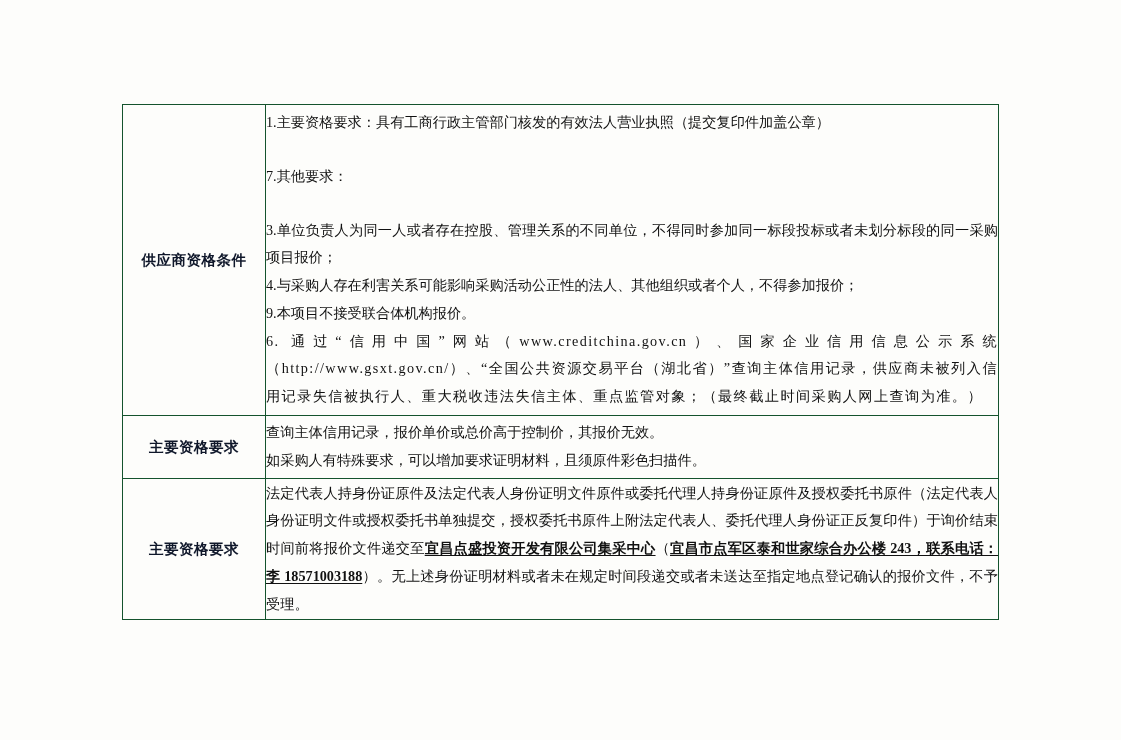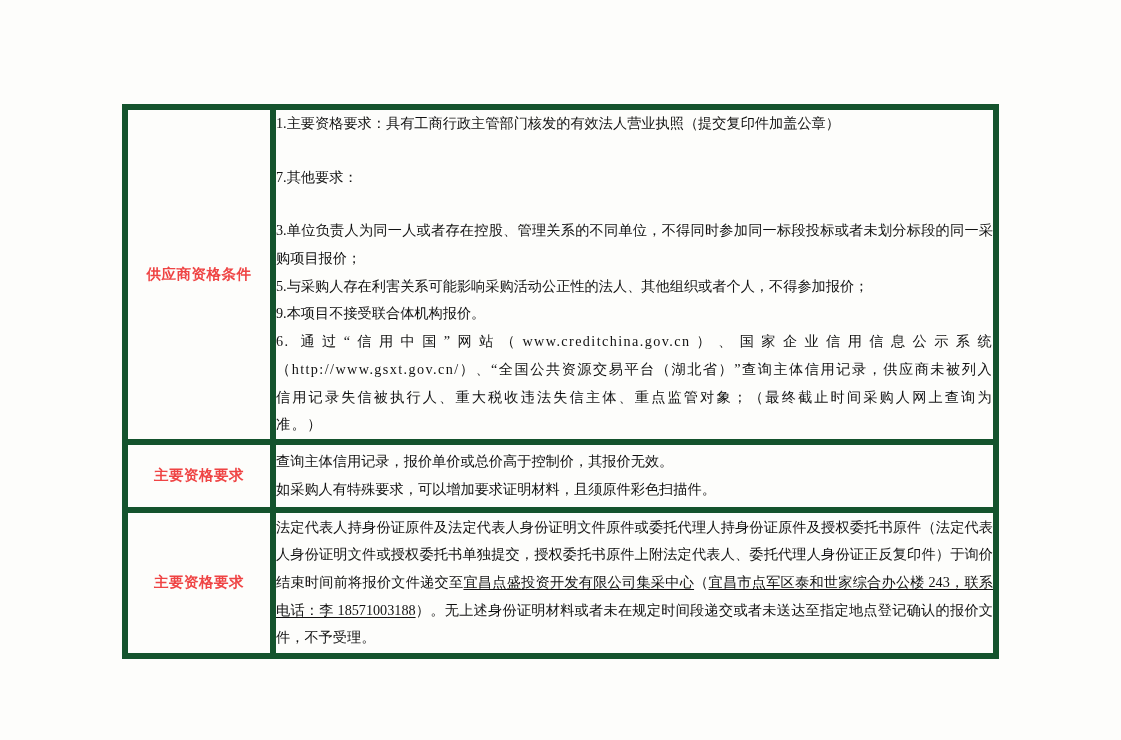--- a/index.html
+++ b/index.html
@@ -25,50 +25,51 @@
   }
   .doc-table {
     position: absolute;
     left: 122px;
     top: 104px;
     width: 877px;
     border-collapse: collapse;
     table-layout: fixed;
   }
   .doc-table td {
-    border: 6px solid #14532d;
+    border: 1px solid #14532d;
     vertical-align: middle;
     padding: 0;
   }
   .label-cell {
     width: 142px;
     text-align: center;
     font-size: 14.5px;
     font-weight: bold;
     letter-spacing: 0.5px;
     font-family: "Liberation Serif", "DejaVu Serif", serif;
-    color: #ef4444;
+    color: #0f172a;
     padding: 4px 6px;
   }
   .content-cell {
     padding: 10px 12px 10px 14px;
     font-size: 14.2px;
     line-height: 1.95;
     color: #111;
   }
   .content-cell p {
     margin: 0;
   }
   .row-gap-md { height: 26px; }
   .spaced {
     letter-spacing: 1.4px;
   }
   .u {
     text-decoration: underline;
     text-underline-offset: 2px;
+    font-weight: bold;
   }
   .cell-r1 { height: 310px; vertical-align: top; }
   .cell-r2 { height: 62px; vertical-align: middle; }
   .cell-r3 { height: 140px; vertical-align: top; }
   .p-first { margin-top: 2px; }
   .justify {
     text-align: justify;
     text-justify: inter-ideograph;
   }
 </style>
@@ -83,21 +84,21 @@
       <tr>
         <td class="label-cell">
           <span>供应商资格条件</span>
         </td>
         <td class="content-cell cell-r1">
           <p class="p-first justify">1.主要资格要求：具有工商行政主管部门核发的有效法人营业执照（提交复印件加盖公章）</p>
           <div class="row-gap-md"></div>
           <p class="justify">7.其他要求：</p>
           <div class="row-gap-md"></div>
           <p class="justify">3.单位负责人为同一人或者存在控股、管理关系的不同单位，不得同时参加同一标段投标或者未划分标段的同一采购项目报价；</p>
-          <p class="justify">5.与采购人存在利害关系可能影响采购活动公正性的法人、其他组织或者个人，不得参加报价；</p>
+          <p class="justify">4.与采购人存在利害关系可能影响采购活动公正性的法人、其他组织或者个人，不得参加报价；</p>
           <p class="justify">9.本项目不接受联合体机构报价。</p>
           <p class="justify spaced">6. 通过“信用中国”网站（www.creditchina.gov.cn）、国家企业信用信息公示系统（http://www.gsxt.gov.cn/）、“全国公共资源交易平台（湖北省）”查询主体信用记录，供应商未被列入信用记录失信被执行人、重大税收违法失信主体、重点监管对象；（最终截止时间采购人网上查询为准。）</p>
         </td>
       </tr>
 
       <tr>
         <td class="label-cell">
           <span>主要资格要求</span>
         </td>
         <td class="content-cell cell-r2">

